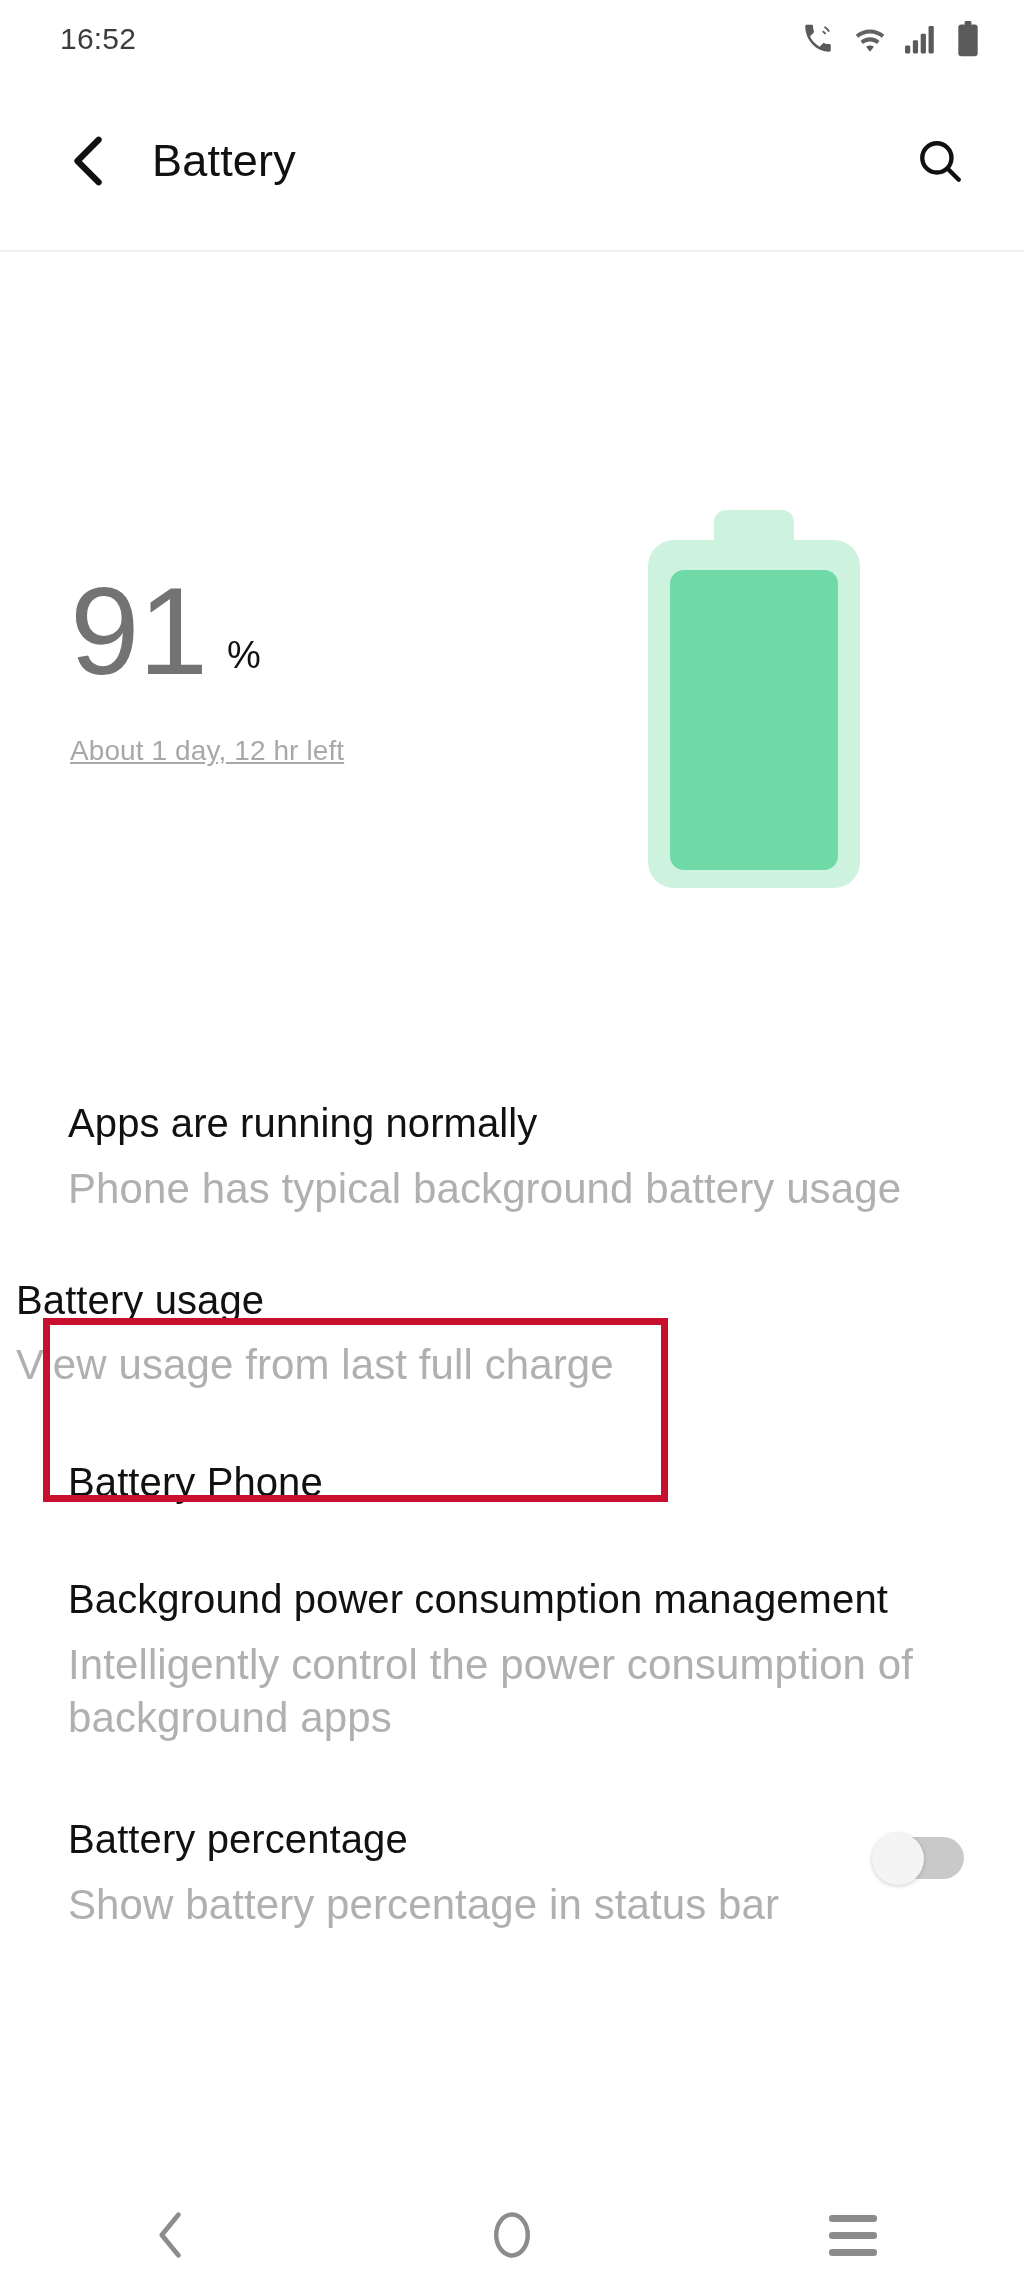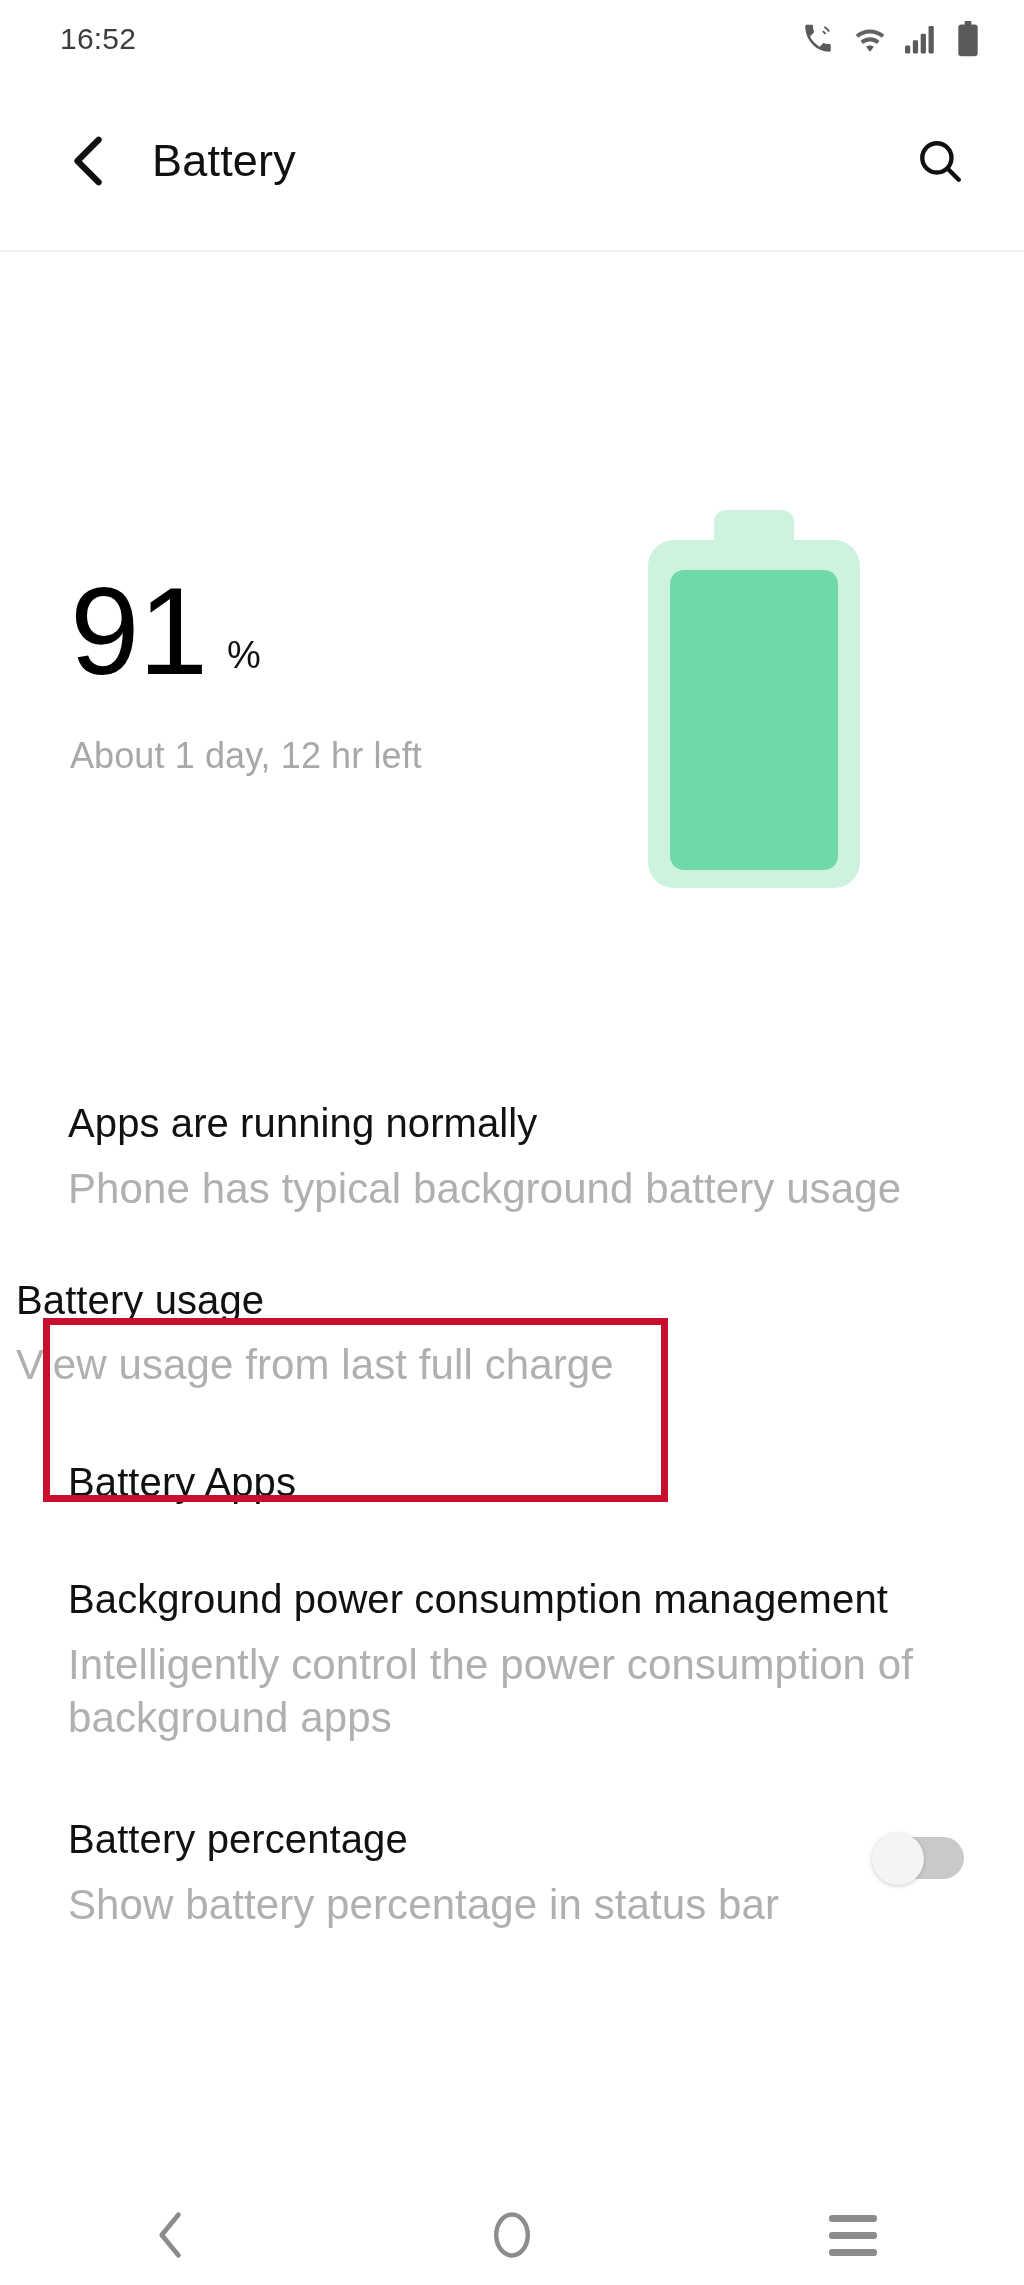--- a/index.html
+++ b/index.html
@@ -67,31 +67,31 @@
     width:1024px; height:850px;
   }
   .hero-left {
     position:absolute; left:70px; top:316px;
   }
   .pct-row {
     display:flex; align-items:flex-end;
   }
   .pct-num {
     font-size:125px; line-height:1;
-    color:#000000; font-weight:400;
+    color:#737373; font-weight:400;
     letter-spacing:-1px;
   }
   .pct-sym {
     font-size:38px; color:#111111;
     margin-left:20px; margin-bottom:16px;
   }
   .time-left {
     margin-top:42px;
-    font-size:36px; color:#a8a8a8;
-    letter-spacing:0.1px; white-space:nowrap;
+    font-size:28px; color:#a8a8a8;
+    letter-spacing:0.1px; white-space:nowrap;text-decoration:underline;
   }
 
   .battery-art {
     position:absolute; left:638px; top:258px;
     width:232px; height:378px;
   }
   .bat-shell {
     position:absolute; left:10px; top:30px;
     width:212px; height:348px;
     background:#cdf3df;
@@ -282,21 +282,21 @@
         <div class="row-text">
           <div class="row-title">Battery usage</div>
           <div class="row-sub">View usage from last full charge</div>
         </div>
       </div>
     </div>
 
     <div class="row r-saver">
       <div class="row-inner">
         <div class="row-text">
-          <div class="row-title">Battery Apps</div>
+          <div class="row-title">Battery Phone</div>
         </div>
       </div>
     </div>
 
     <div class="row r-bgpower">
       <div class="row-inner">
         <div class="row-text">
           <div class="row-title">Background power consumption management</div>
           <div class="row-sub">Intelligently control the power consumption of background apps</div>
         </div>

